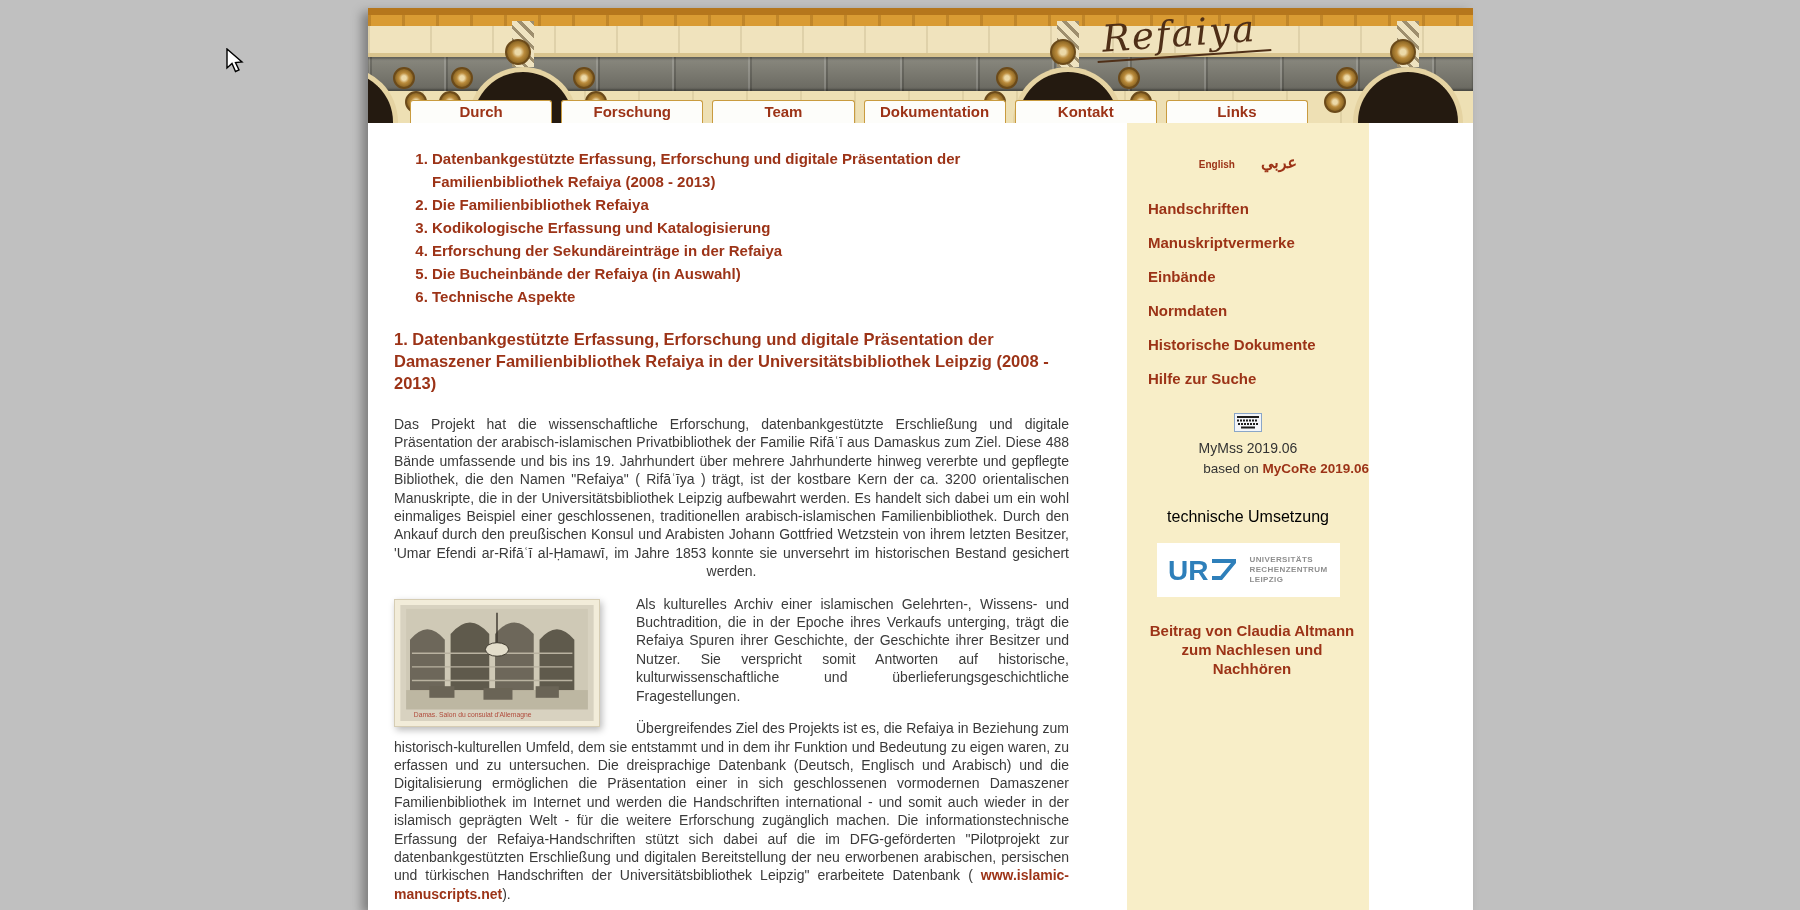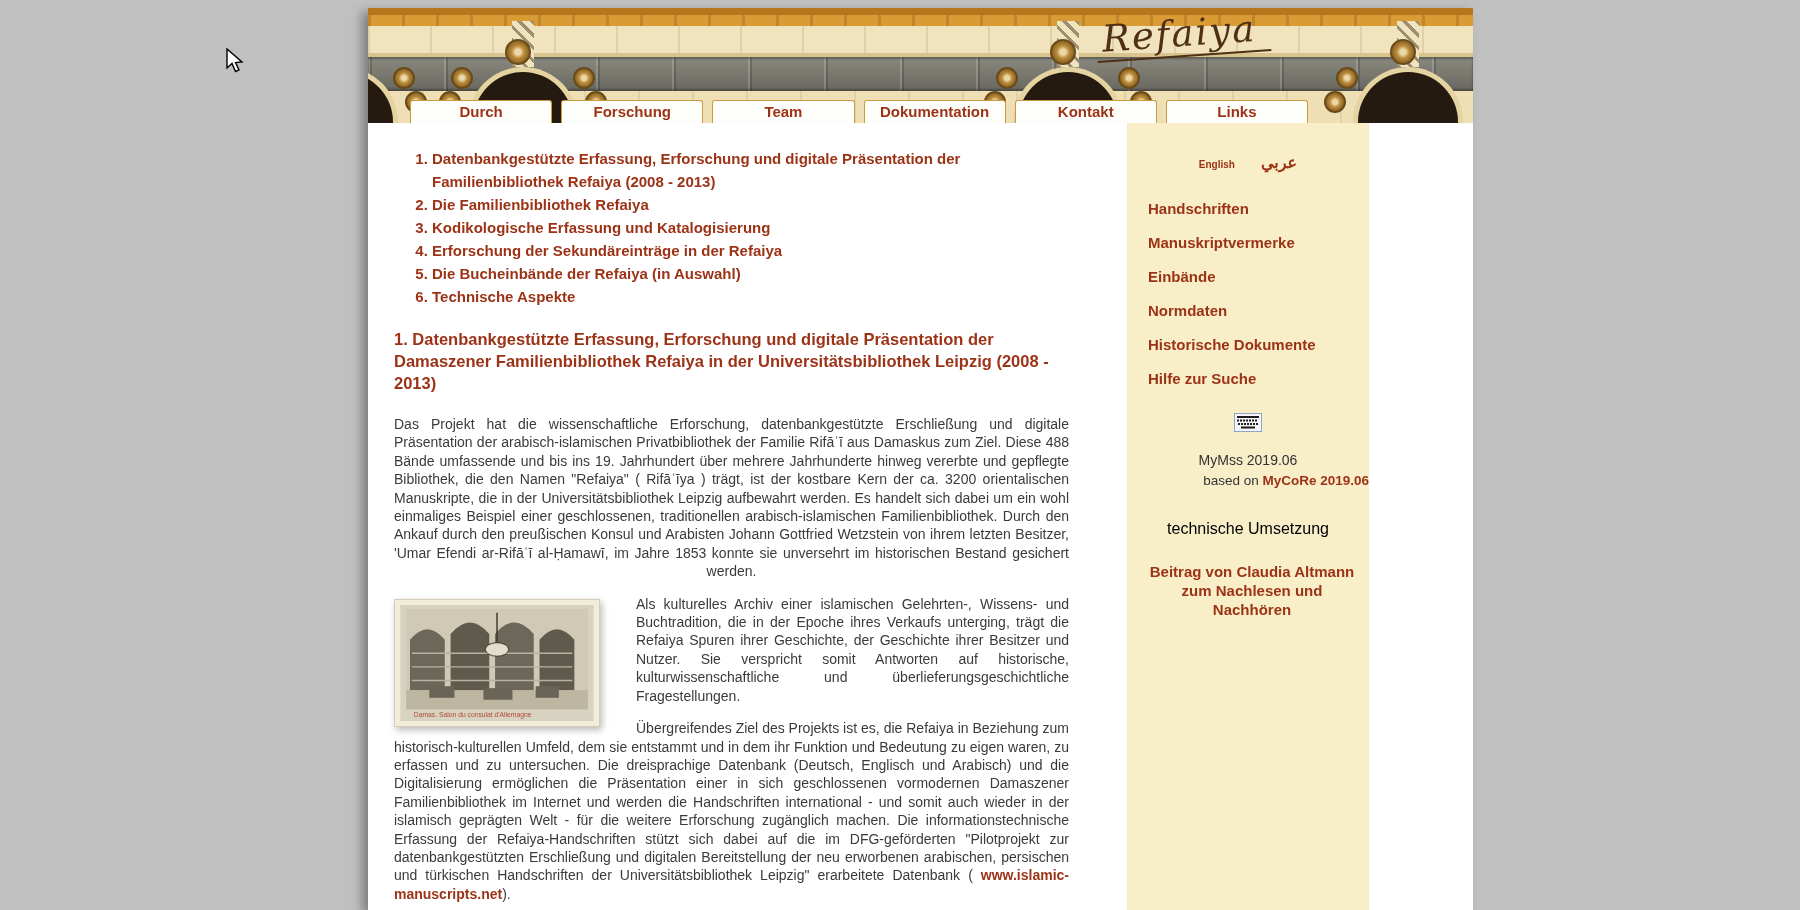--- a/index.html
+++ b/index.html
@@ -83,21 +83,21 @@
   .lang-row { display:flex; justify-content:center; gap:26px; align-items:baseline; }
   .lang-en { font-size:10px; font-weight:600; color:#9c3317; text-decoration:none; cursor:pointer; }
   .lang-ar { font-size:16px; font-weight:700; color:#9c3317; text-decoration:none; cursor:pointer; }
   .side-menu { margin-top:26px; }
   .side-menu a { display:block; margin:0 0 13px 21px; font-size:15px; font-weight:700;
     line-height:21px; color:#9c3317; text-decoration:none; cursor:pointer; }
   .kbd-wrap { text-align:center; margin-top:24px; }
   .kbd-icon { display:inline-block; width:28px; height:19px; background:#f3f5f9;
     border:1px solid #8aa6c8; padding:2px; cursor:pointer; }
   .kbd-icon svg { display:block; }
-  .version { text-align:center; font-size:14px; color:#333; margin-top:16px; }
+  .version { text-align:center; font-size:14px; color:#333; margin-top:4px; }
   .based-on { text-align:right; font-size:13.5px; color:#333; margin-top:5px; }
   .based-on a { color:#9c3317; font-weight:700; text-decoration:none; cursor:pointer; }
   .tech-label { text-align:center; font-size:16px; color:#000000; margin-top:32px; }
   .urz-box { width:183px; height:54px; background:#fff; margin:17px auto 0;
     display:flex; align-items:center; justify-content:center; gap:9px; cursor:pointer; }
   .urz-text { font-size:8px; line-height:10px; color:#8f8f8f; font-weight:700;
     letter-spacing:0.4px; white-space:pre-line; }
   .contribution { margin-top:24px; text-align:center; font-size:15px; font-weight:700;
     line-height:19px; color:#9c3317; white-space:pre-line; text-decoration:none;
     display:block; cursor:pointer;padding-left:8px; }
@@ -255,20 +255,30 @@
             </g>
           </svg>
         </span>
       </div>
 
       <div class="version">MyMss 2019.06</div>
       <div class="based-on"><span>based on </span><a>MyCoRe 2019.06</a></div>
 
       <div class="tech-label">technische Umsetzung</div>
 
+      <div class="urz-box">
+        <svg width="72" height="34" viewBox="0 0 72 34">
+          <text x="0" y="27" font-family="Liberation Sans, sans-serif" font-size="28" font-weight="bold" fill="#2e7fba">UR</text>
+          <path d="M44 6 L68 6 L68 10 L54 27 L49 27 L63 10 L44 10 Z" fill="#2e7fba"></path>
+          <rect x="44" y="23" width="8" height="4" fill="#2e7fba"></rect>
+        </svg>
+        <div class="urz-text">UNIVERSITÄTS
+RECHENZENTRUM
+LEIPZIG</div>
+      </div>
 
       <a class="contribution">Beitrag von Claudia Altmann
 zum Nachlesen und
 Nachhören</a>
 
     </aside>
   </div>
 </div>
 
 <svg class="cursor" width="22" height="26" viewBox="0 0 22 26">

